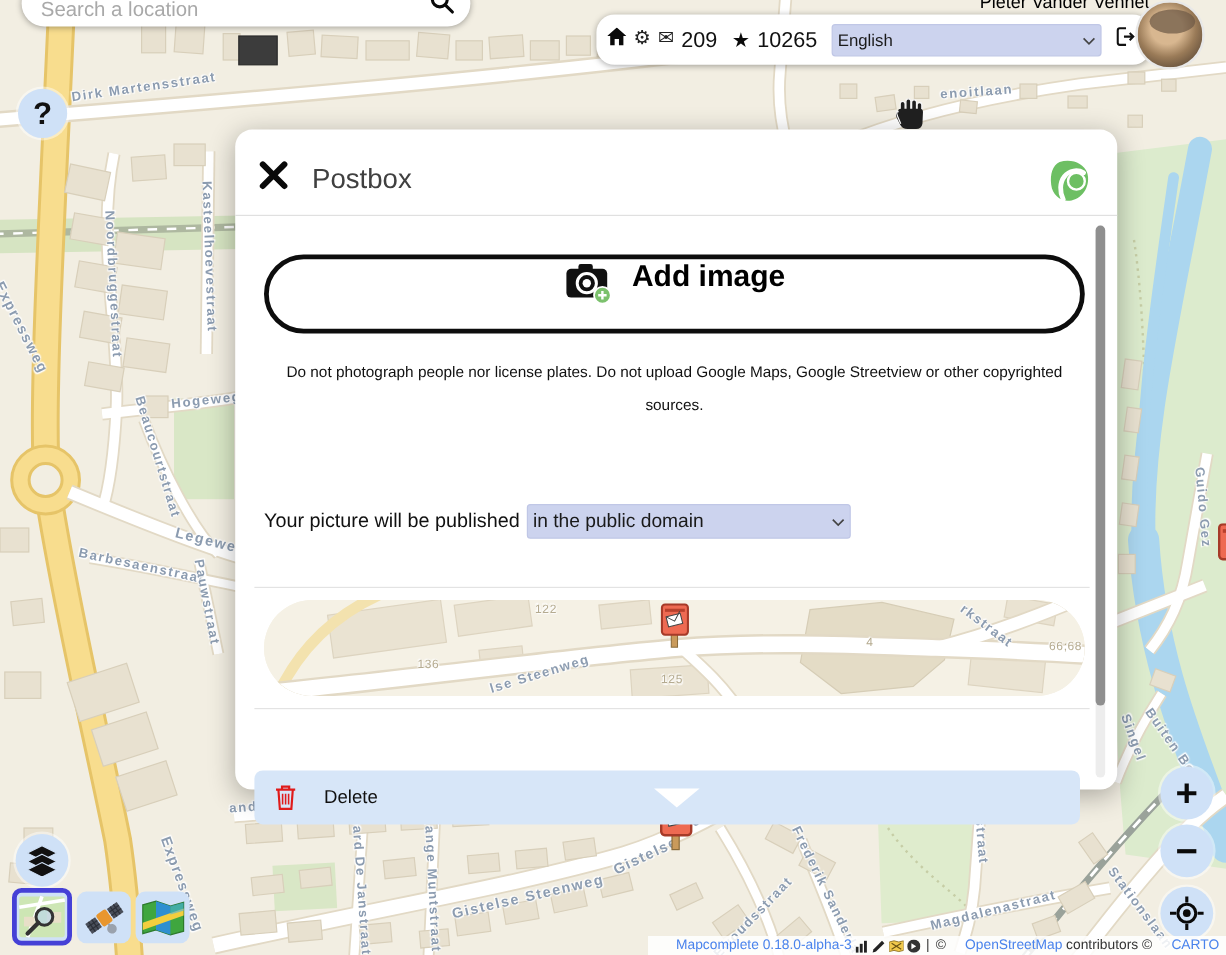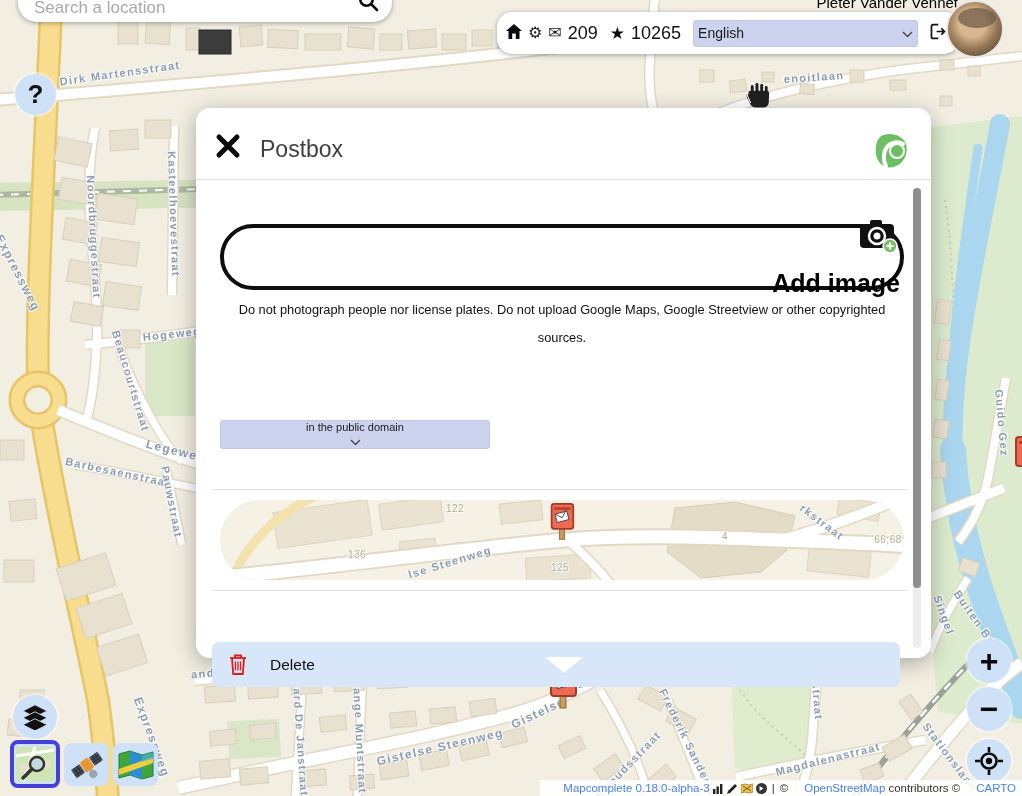--- a/index.html
+++ b/index.html
@@ -57,28 +57,28 @@
   #modal-tail { position:absolute; left:545px; top:657px; width:0; height:0; z-index:50;
     border-left:19px solid transparent; border-right:19px solid transparent; border-top:16px solid #fff; }
   #modal-header { position:relative; height:72px; border-bottom:1px solid #e0e0e0; }
   #close-btn { position:absolute; left:19px; top:25px; width:26px; height:26px; cursor:pointer; }
   #modal-title { position:absolute; left:64px; top:28px; font-size:23px; font-weight:normal; color:#404040; }
   #logo { position:absolute; right:20px; top:24px; width:38px; height:38px; }
   #modal-body { position:relative; height:477px; }
   #scrollbar-track { position:absolute; right:10px; top:8px; width:8px; height:460px; background:#ededed; border-radius:4px; }
   #scrollbar-thumb { position:absolute; left:0; top:0; width:8px; height:400px; background:#8f8f8f; border-radius:4px; cursor:pointer; }
 
-  #add-image-btn { position:absolute; left:24px; top:44px; width:684px; height:66px; border:4px solid #0d0d0d;
-    border-radius:40px; background:#fff; display:flex; align-items:flex-end; justify-content:center; gap:15px; cursor:pointer;flex-direction:column; }
+  #add-image-btn { position:absolute; left:24px; top:32px; width:684px; height:66px; border:4px solid #0d0d0d;
+    border-radius:40px; background:#fff; display:flex; align-items:flex-start; justify-content:center; gap:15px; cursor:pointer; }
   #add-image-btn span { font-size:25px; font-weight:bold; color:#000; }
   #image-notice { position:absolute; left:30px; top:116px; width:672px; text-align:center; font-size:12.8px;
     color:#111; line-height:28px; }
   #license-row { position:absolute; left:24px; top:240px; display:flex; align-items:center; }
   #license-label { font-size:16.5px; color:#111; margin-right:6px; }
-  #license-select { width:270px; height:29px; font-size:11px;flex-direction:column; }
+  #license-select { width:270px; height:29px; font-size:16px; }
   .hdiv { position:absolute; left:16px; width:696px; height:1px; background:#e3e3e3; }
   #minimap { position:absolute; left:24px; top:320px; width:684px; height:80px; border-radius:40px; overflow:hidden;
     background:#f5f1e5;text-align:right; }
   #delete-btn { position:absolute; left:16px; top:462px; width:688px; height:45px; background:#d7e6f8; border-radius:7px;
     display:flex; align-items:center; padding-left:16px; gap:22px; cursor:pointer; }
   #delete-btn span { font-size:15.5px; color:#111; }
 
   
   #attribution { position:absolute; right:0; bottom:0; height:16px; background:rgba(255,255,255,.85); z-index:40;
     display:flex; align-items:center; padding:0 6px 0 10px; font-size:11.5px; color:#333; gap:3px; white-space:nowrap; }
@@ -392,20 +392,21 @@
             <circle cx="32" cy="30" r="7" fill="#7cc16d" stroke="#fff" stroke-width="1.5"></circle>
             <path d="M32 26.5 V33.5 M28.5 30 H35.5" stroke="#fff" stroke-width="2"></path>
           </svg>
         </span>
         <span>Add image</span>
       </div>
 
       <div id="image-notice">Do not photograph people nor license plates. Do not upload Google Maps, Google Streetview or other copyrighted sources.</div>
 
       <div id="license-row">
+        <span id="license-label">Your picture will be published</span>
         <div id="license-select" class="select-box">
           <span>in the public domain</span>
           <span>
             <svg width="11" height="7" viewBox="0 0 11 7" fill="none" stroke="#444" stroke-width="1.4">
                 <path d="M1 1 L5.5 5.5 L10 1"></path>
               </svg>
           </span>
         </div>
       </div>
 

